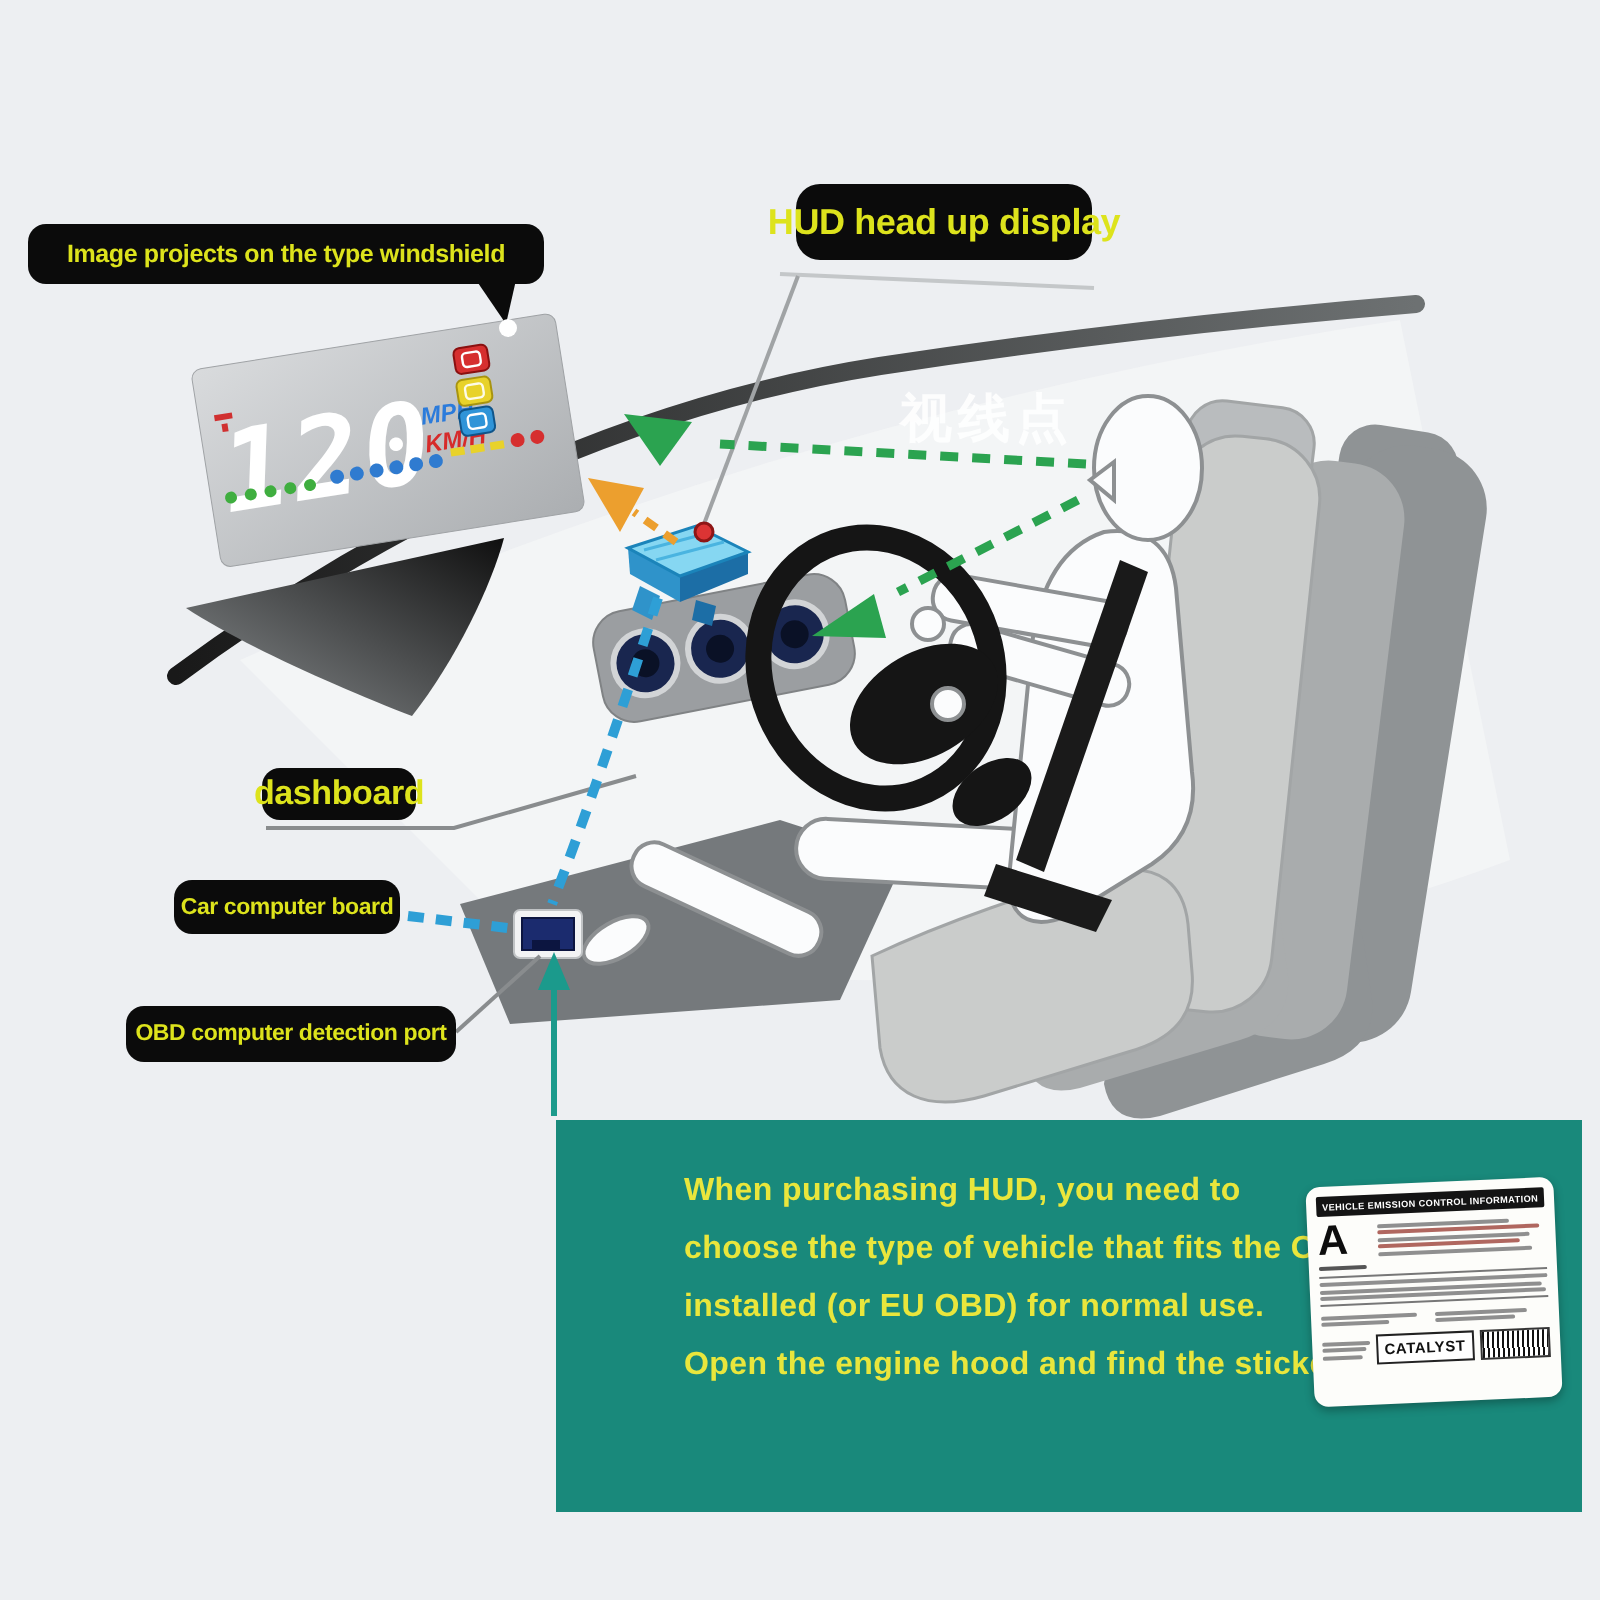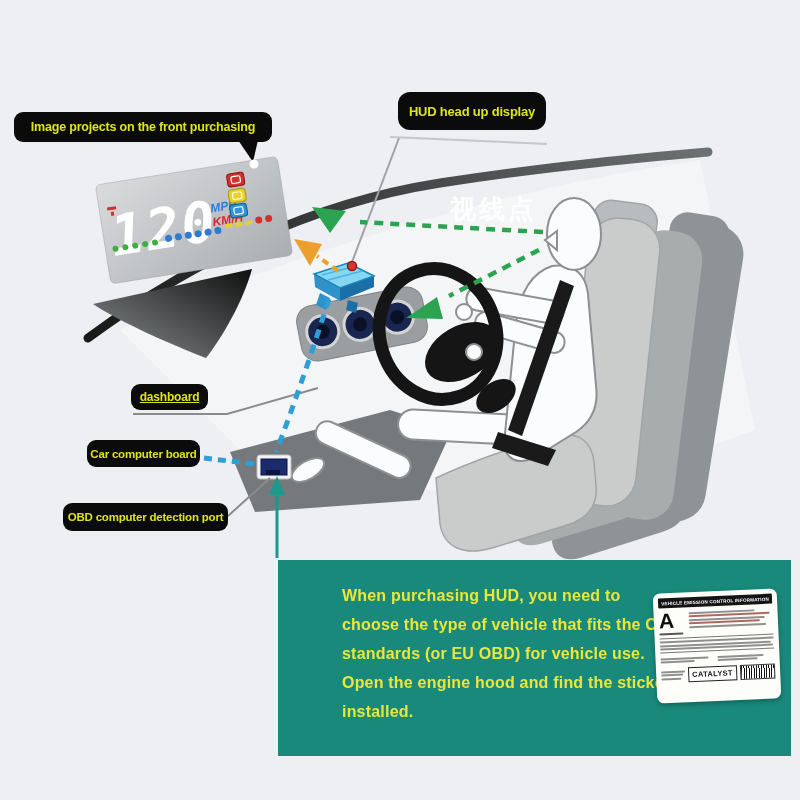--- a/index.html
+++ b/index.html
@@ -3,22 +3,22 @@
 <meta charset="utf-8">
 <style>
   html,body{margin:0;padding:0;}
   #stage{position:relative;width:800px;height:800px;background:#edeff2;overflow:hidden;
          font-family:"Liberation Sans",sans-serif;}
   svg{position:absolute;left:0;top:0;}
   .callout{position:absolute;background:#0b0b0b;color:#dde31c;font-weight:bold;
            display:flex;align-items:center;justify-content:center;white-space:nowrap;
            border-radius:9px;z-index:3;letter-spacing:-0.2px;}
   #callout-windshield{left:14px;top:112px;width:258px;height:30px;font-size:12.5px;}
-  #callout-hud{left:398px;top:92px;width:148px;height:38px;font-size:13px;border-radius:12px;}
-  #callout-dashboard{left:131px;top:384px;width:77px;height:26px;font-size:12px;text-decoration:underline;}
+  #callout-hud{left:398px;top:92px;width:148px;height:38px;font-size:18px;border-radius:12px;}
+  #callout-dashboard{left:131px;top:384px;width:77px;height:26px;font-size:17px;}
   #callout-carcomputer{left:87px;top:440px;width:113px;height:27px;font-size:11.5px;}
   #callout-obd{left:63px;top:503px;width:165px;height:28px;font-size:11.5px;}
   #watermark{position:absolute;left:450px;top:192px;font-size:26px;color:#ffffff;
              opacity:.9;letter-spacing:3px;z-index:2;font-weight:bold;}
   #infobox{position:absolute;left:278px;top:560px;width:513px;height:196px;background:#19897b;
            z-index:2;box-sizing:border-box;padding:21px 20px 0 64px;}
   #infobox .iline{color:#e9e63c;font-size:16px;font-weight:bold;line-height:29px;
                   letter-spacing:.2px;white-space:nowrap;}
   #sticker{position:absolute;left:655px;top:591px;width:124px;height:110px;background:#fdfdfa;
            border-radius:7px;transform:rotate(-2.5deg);z-index:4;
@@ -201,32 +201,31 @@
   <line x1="204" y1="458" x2="254" y2="464" stroke="#2e9fd6" stroke-width="5" stroke-dasharray="8 6"></line>
 
   <g>
     <line x1="277" y1="558" x2="277" y2="494" stroke="#1b9a8c" stroke-width="3"></line>
     <polygon points="277,476 269,495 285,495" fill="#1b9a8c"></polygon>
   </g>
 </svg>
 
 <div id="watermark">视线点</div>
 
-<div class="callout" id="callout-windshield">Image projects on the front purchasing</div>
+<div class="callout" id="callout-windshield">Image projects on the type windshield</div>
 <div class="callout" id="callout-hud">HUD head up display</div>
 <div class="callout" id="callout-dashboard">dashboard</div>
 <div class="callout" id="callout-carcomputer">Car computer board</div>
 <div class="callout" id="callout-obd">OBD computer detection port</div>
 
 <div id="infobox">
   <div class="iline">When purchasing HUD, you need to</div>
   <div class="iline">choose the type of vehicle that fits the OBDII</div>
-  <div class="iline">standards (or EU OBD) for vehicle use.</div>
+  <div class="iline">installed (or EU OBD) for normal use.</div>
   <div class="iline">Open the engine hood and find the sticker</div>
-  <div class="iline">installed.</div>
 </div>
 
 <div id="sticker">
   <div id="sticker-title">VEHICLE EMISSION CONTROL INFORMATION</div>
   <div class="st-row1">
     <div class="st-grade">
       <div class="g">A</div>
       <div class="bar dark" style="width:24px"></div>
     </div>
     <div class="st-cols">

